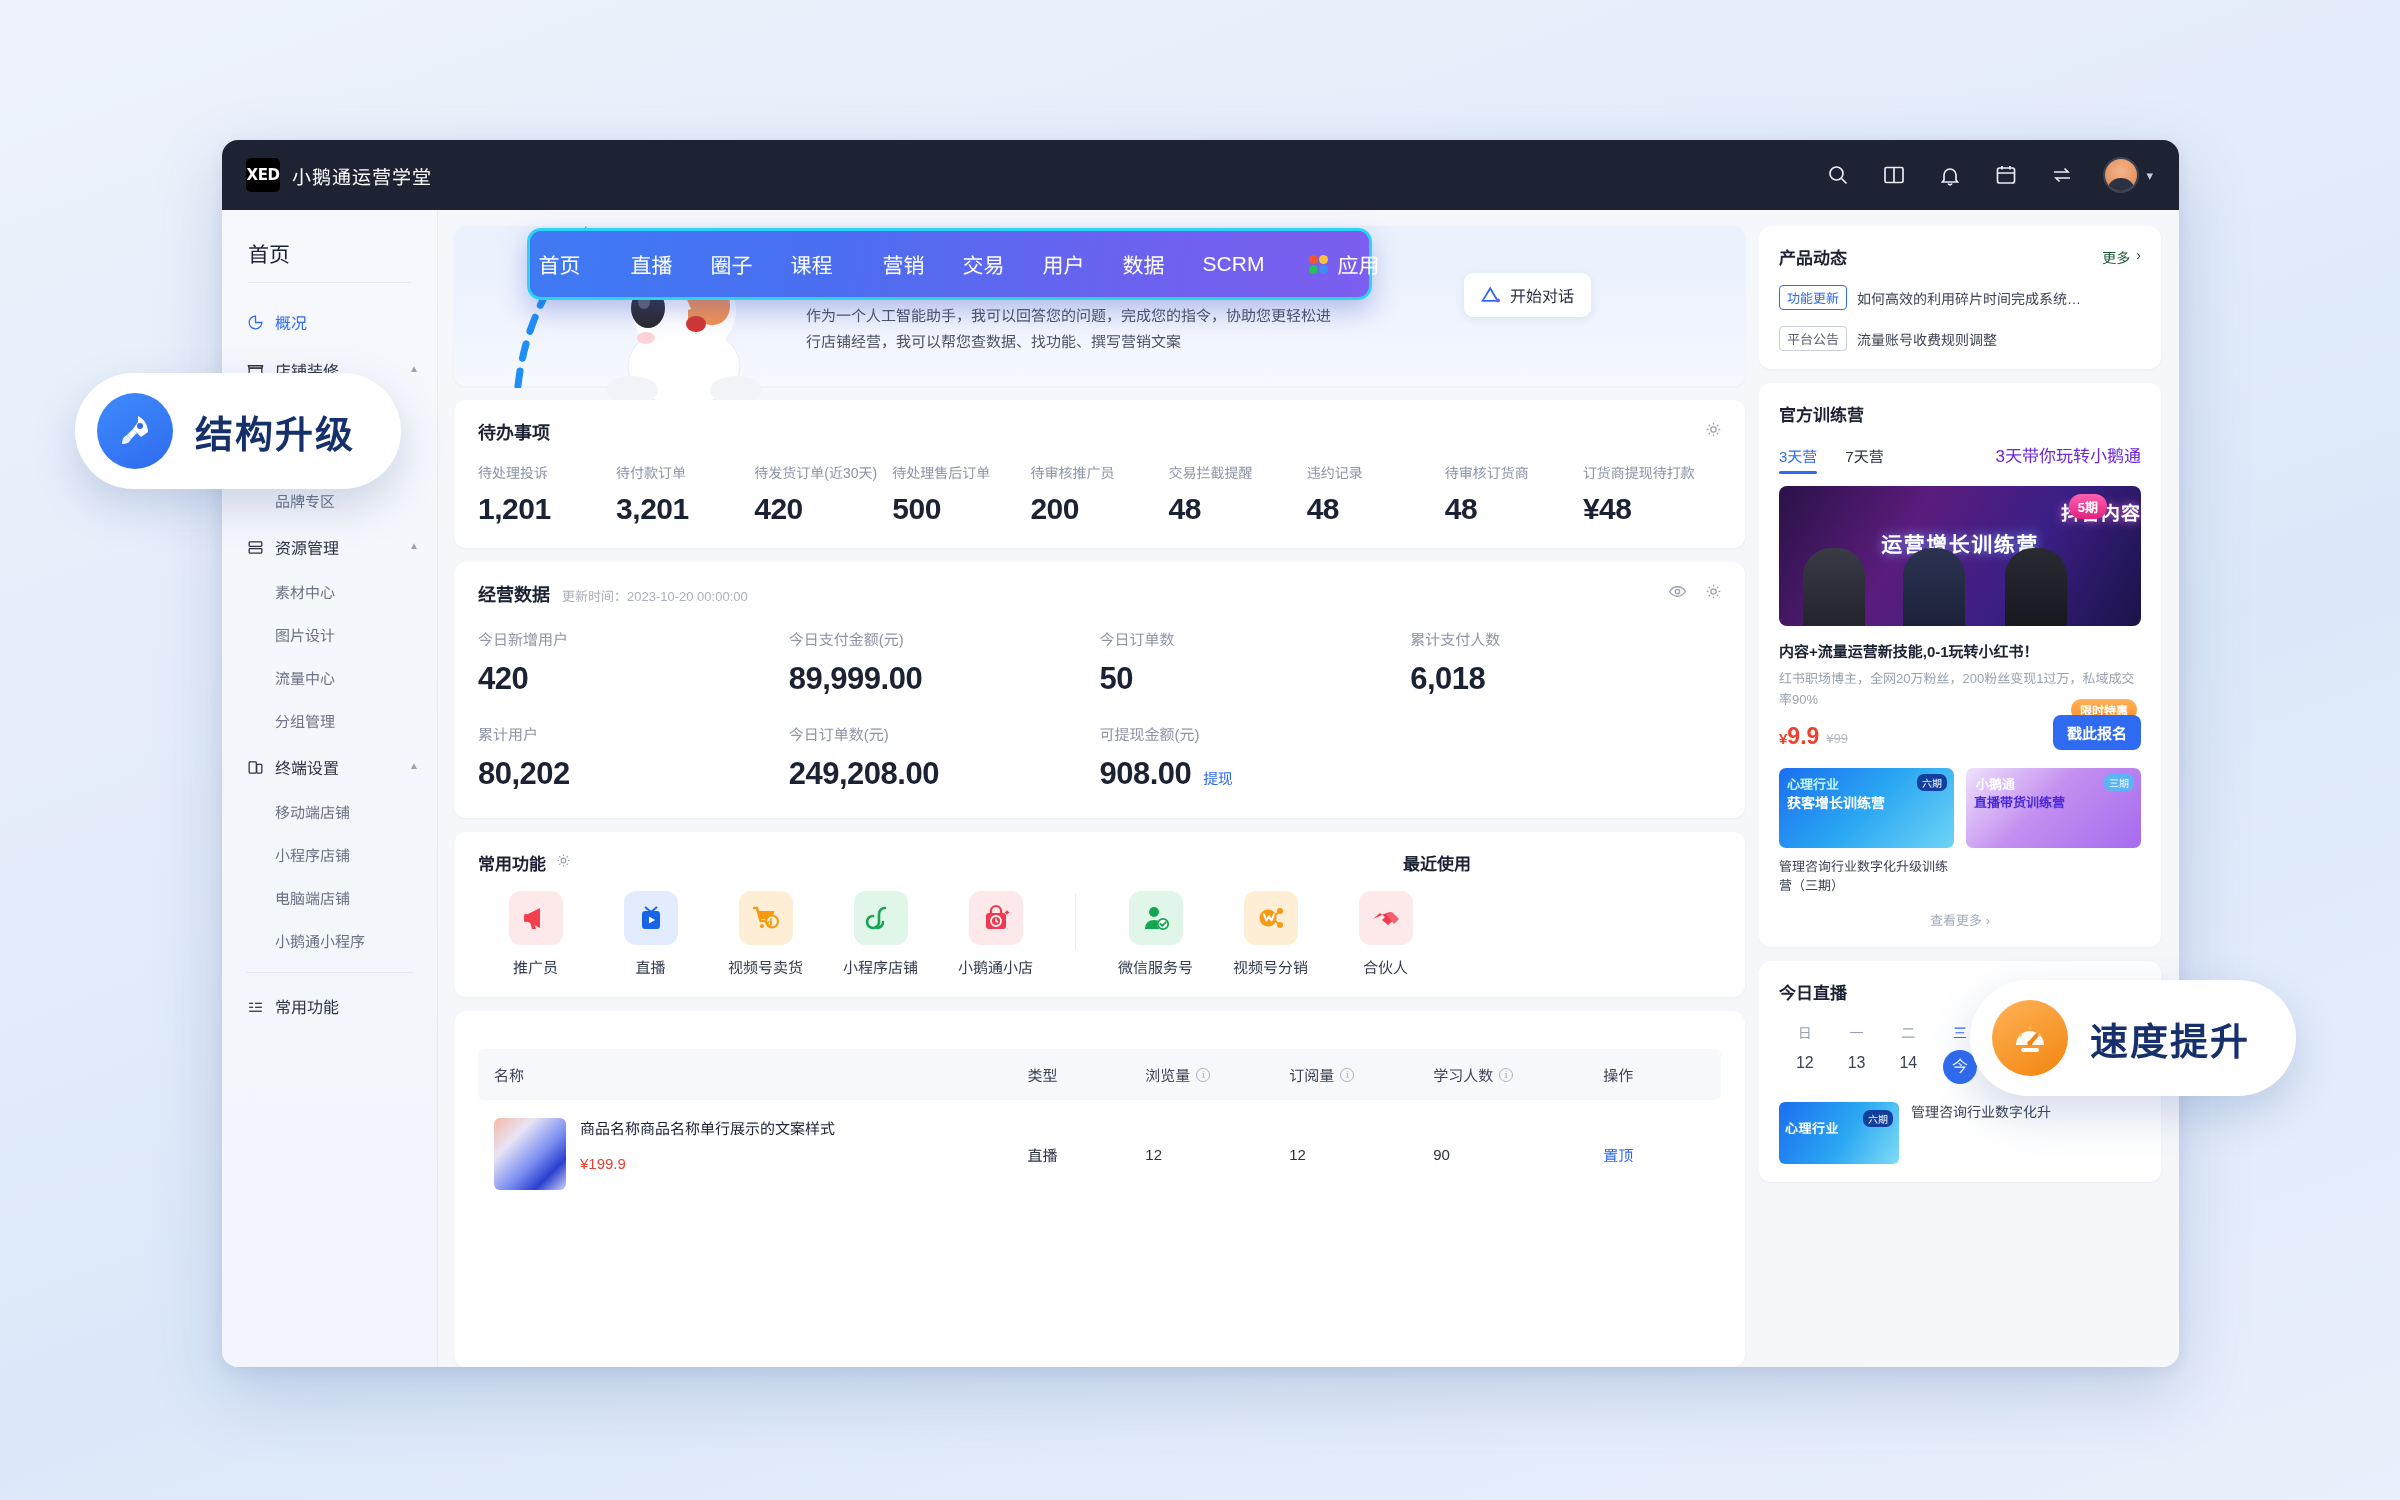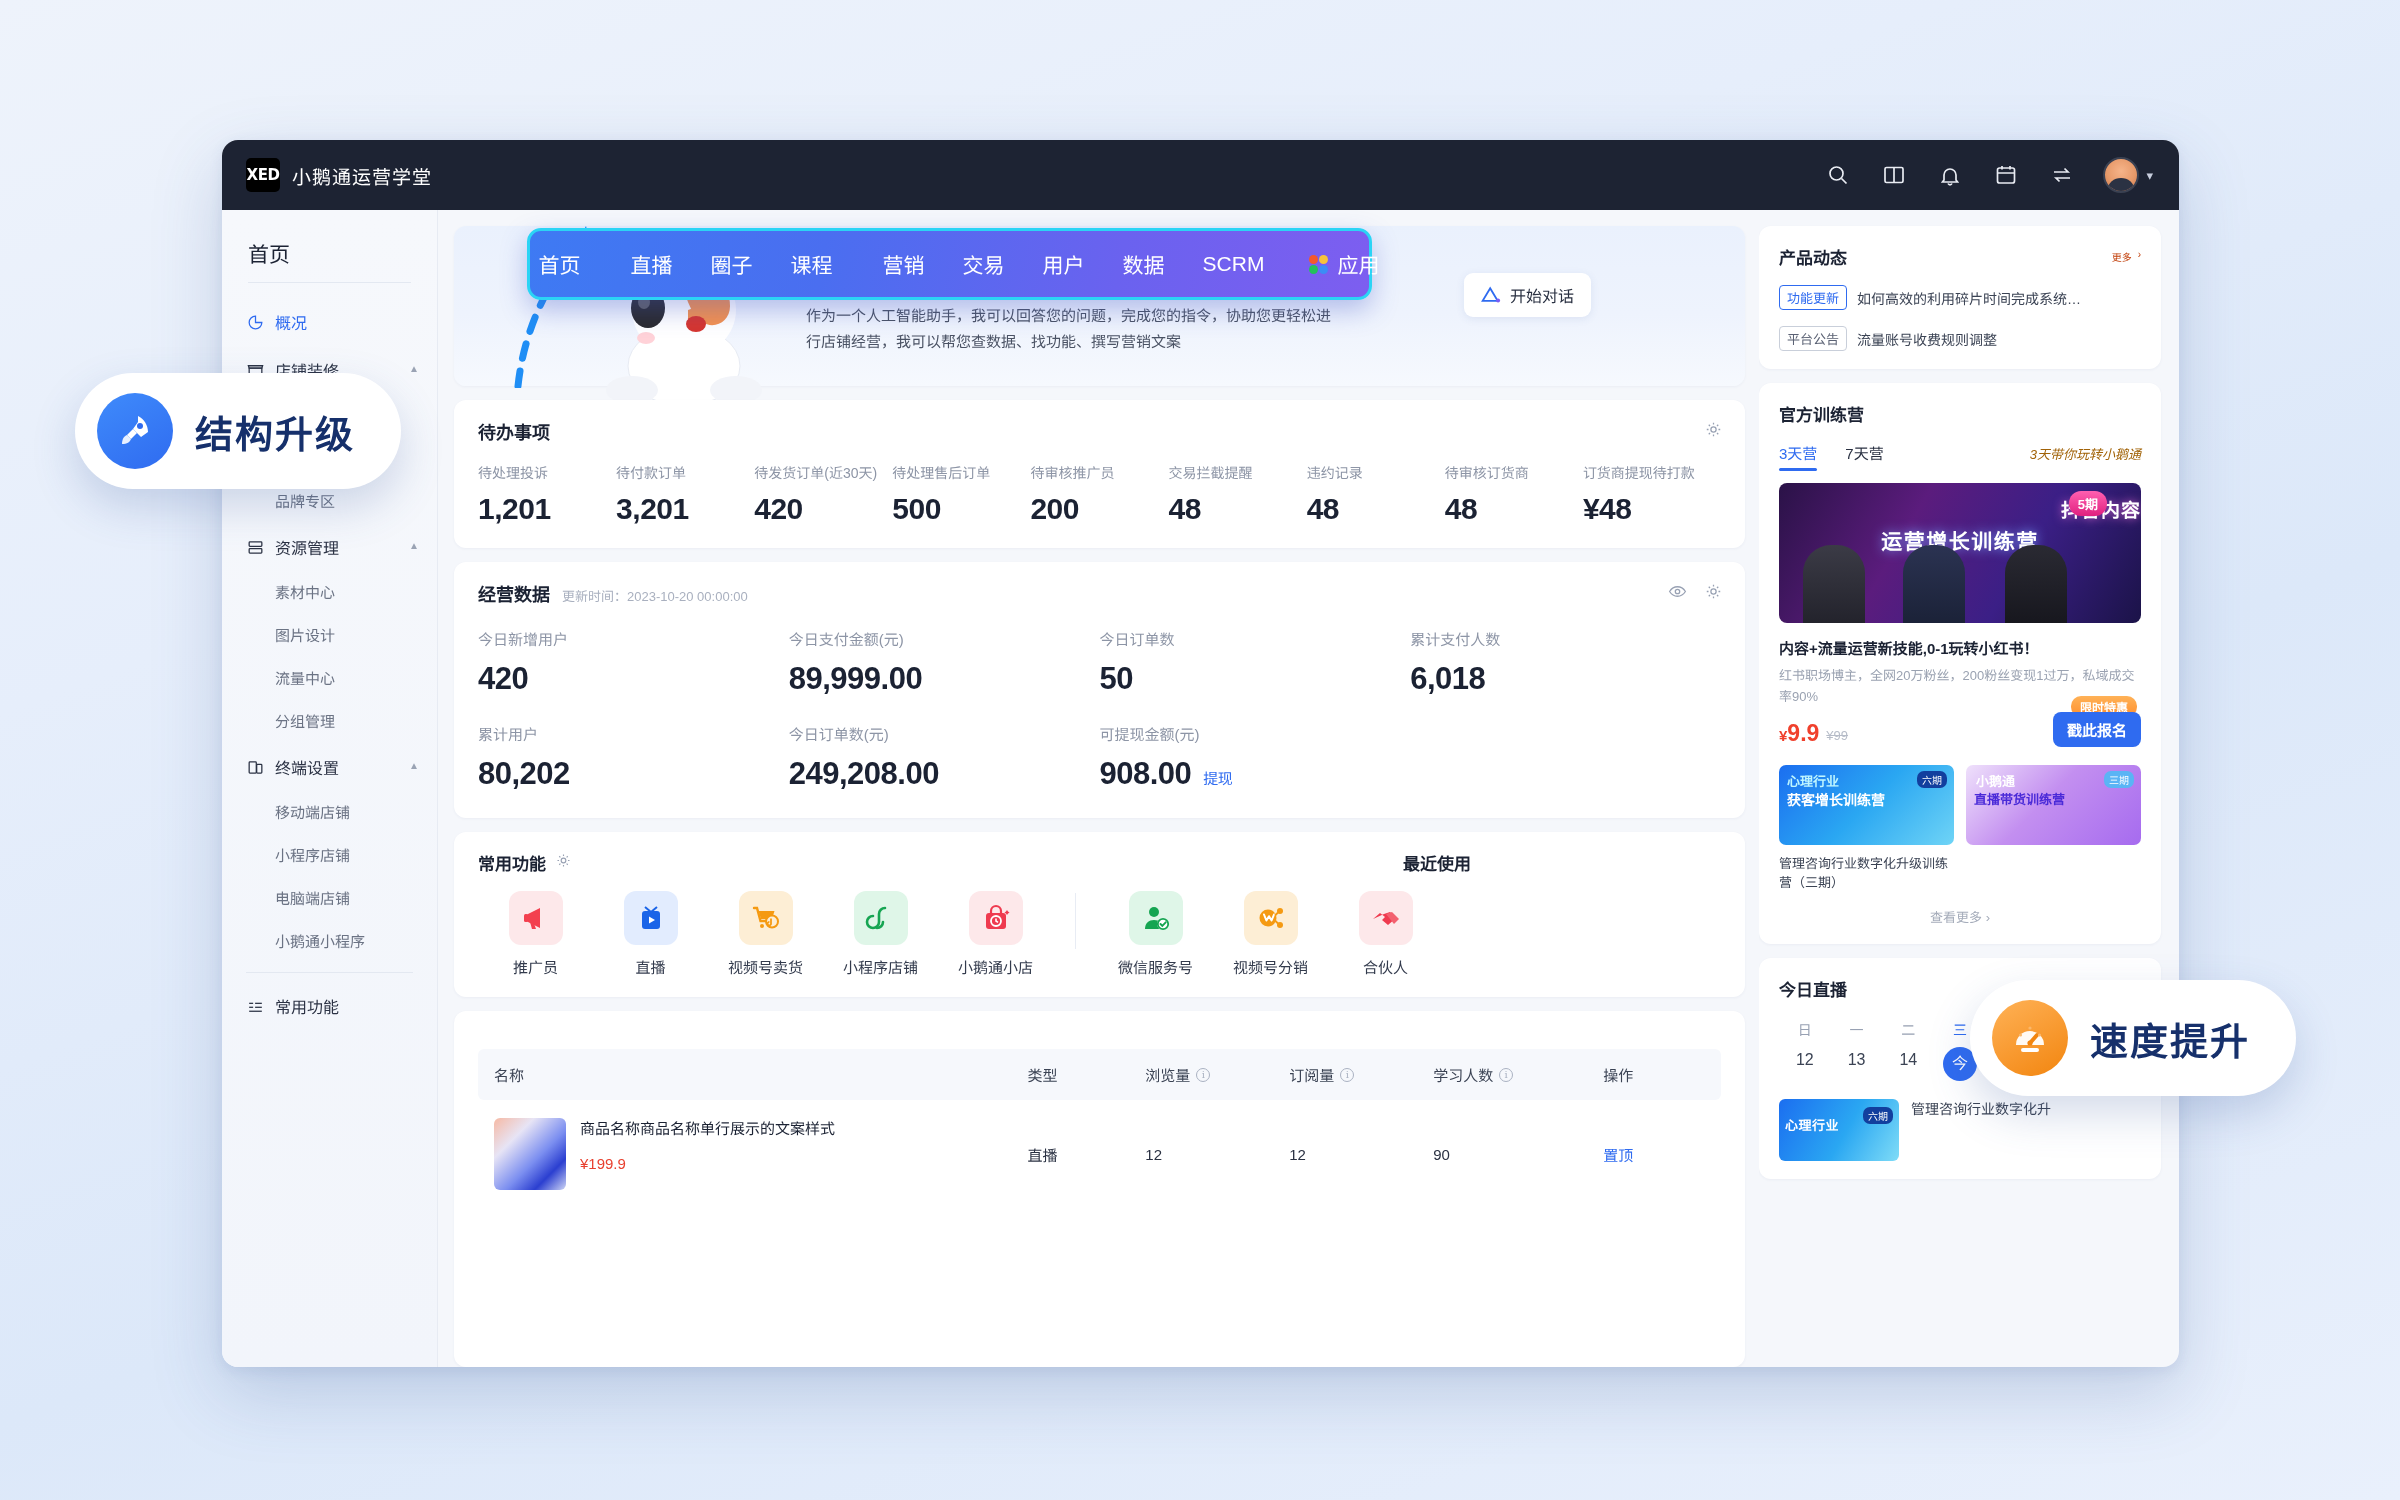--- a/index.html
+++ b/index.html
@@ -226,37 +226,37 @@
   .row-action { color: #2f6bf0; cursor: pointer; font-size: 15px; }
 
   
   #right-rail {
     width: 420px; flex: none; padding: 16px 18px 0 0;
     display: flex; flex-direction: column; gap: 14px; overflow: hidden;
   }
   .rail-card { background:#fff; border-radius: 12px; padding: 18px 20px; box-shadow: 0 1px 3px rgba(40,60,110,0.05); }
   .rail-head { display: flex; align-items: center; }
   .rail-title { font-size: 17px; font-weight: 700; color:#1b2233; }
-  .rail-more { margin-left: auto; font-size: 10px; color:#c2410c; cursor: pointer; display:flex; align-items:flex-start; gap:6px; }
+  .rail-more { margin-left: auto; font-size: 14px; color:#14532d; cursor: pointer; display:flex; align-items:flex-start; gap:6px; }
   .news-row { display: flex; align-items: center; gap: 10px; margin-top: 16px; }
   .news-tag {
     font-size: 13px; padding: 2px 7px; border-radius: 4px; border: 1px solid #c9cfda; color:#5b6274;
     white-space: nowrap; flex: none;
   }
   .news-tag.blue { border-color: #2f6bf0; color: #2f6bf0; }
   .news-text { font-size: 14px; color: #3b4354; white-space: nowrap; overflow: hidden; text-overflow: ellipsis; }
 
   
   #camp-tabs { display: flex; align-items: baseline; gap: 28px; margin-top: 16px; }
   .camp-tab { font-size: 15px; color: #2a3142; cursor: pointer; padding-bottom: 8px; position: relative; }
   .camp-tab.active { color: #2f6bf0; }
   .camp-tab.active::after {
     content:""; position: absolute; left: 0; right: 0; bottom: 0; height: 3px; border-radius: 2px; background:#2f6bf0;
   }
-  #camp-tagline { margin-left: auto; font-size: 13px; color: #a16207; font-style: italic; }
+  #camp-tagline { margin-left: auto; font-size: 17px; color: #6d28d9; }
   #camp-banner {
     margin-top: 12px; width: 100%; height: 140px; border-radius: 8px; overflow: hidden; position: relative;
     background: linear-gradient(120deg,#2a1247 0%, #5b1c7d 35%, #3b1f86 65%, #1b1348 100%);
   }
   #camp-banner-title {
     position: absolute; left: 0; right: 0; top: 12px; text-align: right;
     color:#fff; font-size: 19px; font-weight: 700; letter-spacing: 1px;
     text-shadow: 0 0 10px rgba(255,120,230,0.8);
   }
   #camp-banner-sub {

